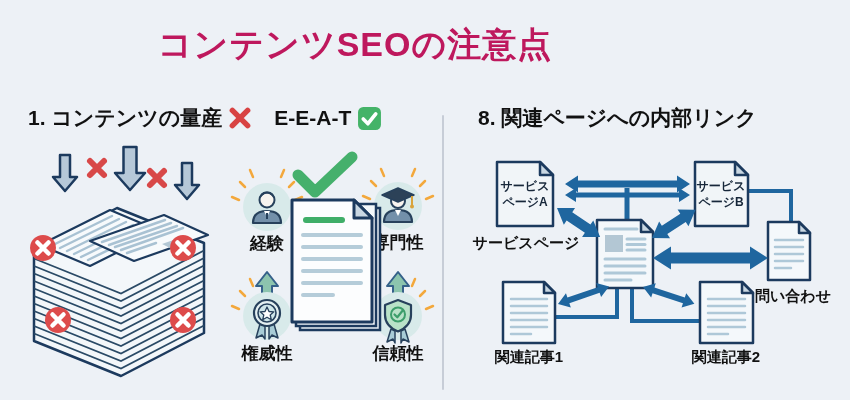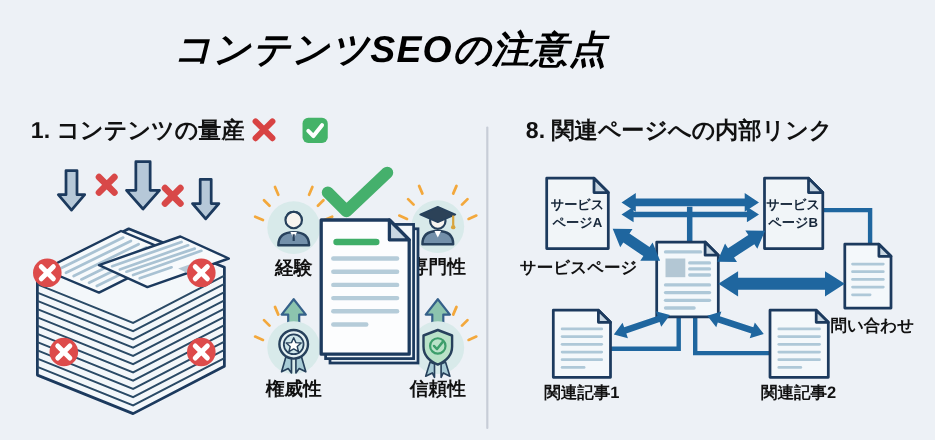--- a/index.html
+++ b/index.html
@@ -4,21 +4,21 @@
 <style>
   html,body{margin:0;padding:0;}
   body{
     width:850px;height:400px;position:relative;overflow:hidden;
     background:#edf1f6;
     font-family:"Liberation Sans","DejaVu Sans",sans-serif;
     color:#141414;
   }
   .title{
     position:absolute;top:22px;left:0;width:710px;text-align:center;
-    font-size:34px;font-weight:800;letter-spacing:1px;color:#000000;font-style:italic;
+    font-size:34px;font-weight:800;letter-spacing:1px;color:#be185d;
   }
   .section-heading{
     position:absolute;top:104px;display:flex;align-items:center;gap:6px;
     font-size:21px;font-weight:800;color:#111;white-space:nowrap;
   }
   .heading-left{left:28px;}
   .heading-right{left:478px;}
   .heading-gap{display:inline-block;width:10px;}
   .divider{
     position:absolute;left:442px;top:115px;width:2px;height:275px;
@@ -35,20 +35,21 @@
 <body>
 
 <div class="title">コンテンツSEOの注意点</div>
 
 <div class="section-heading heading-left">
   <span>1. コンテンツの量産</span>
   <svg width="24" height="24" viewBox="0 0 22 22">
     <path d="M4,4 L18,18 M18,4 L4,18" stroke="#d84343" stroke-width="5" stroke-linecap="round" fill="none"></path>
   </svg>
   <span class="heading-gap"></span>
+  <span>E-E-A-T</span>
   <svg width="25" height="25" viewBox="0 0 24 24">
     <rect x="1" y="1" width="22" height="22" rx="5" fill="#44b368"></rect>
     <path d="M6,12.5 L10.5,17 L18,7.5" stroke="#ffffff" stroke-width="3.5" stroke-linecap="round" stroke-linejoin="round" fill="none"></path>
   </svg>
 </div>
 
 <div class="section-heading heading-right">
   <span>8. 関連ページへの内部リンク</span>
 </div>
 

